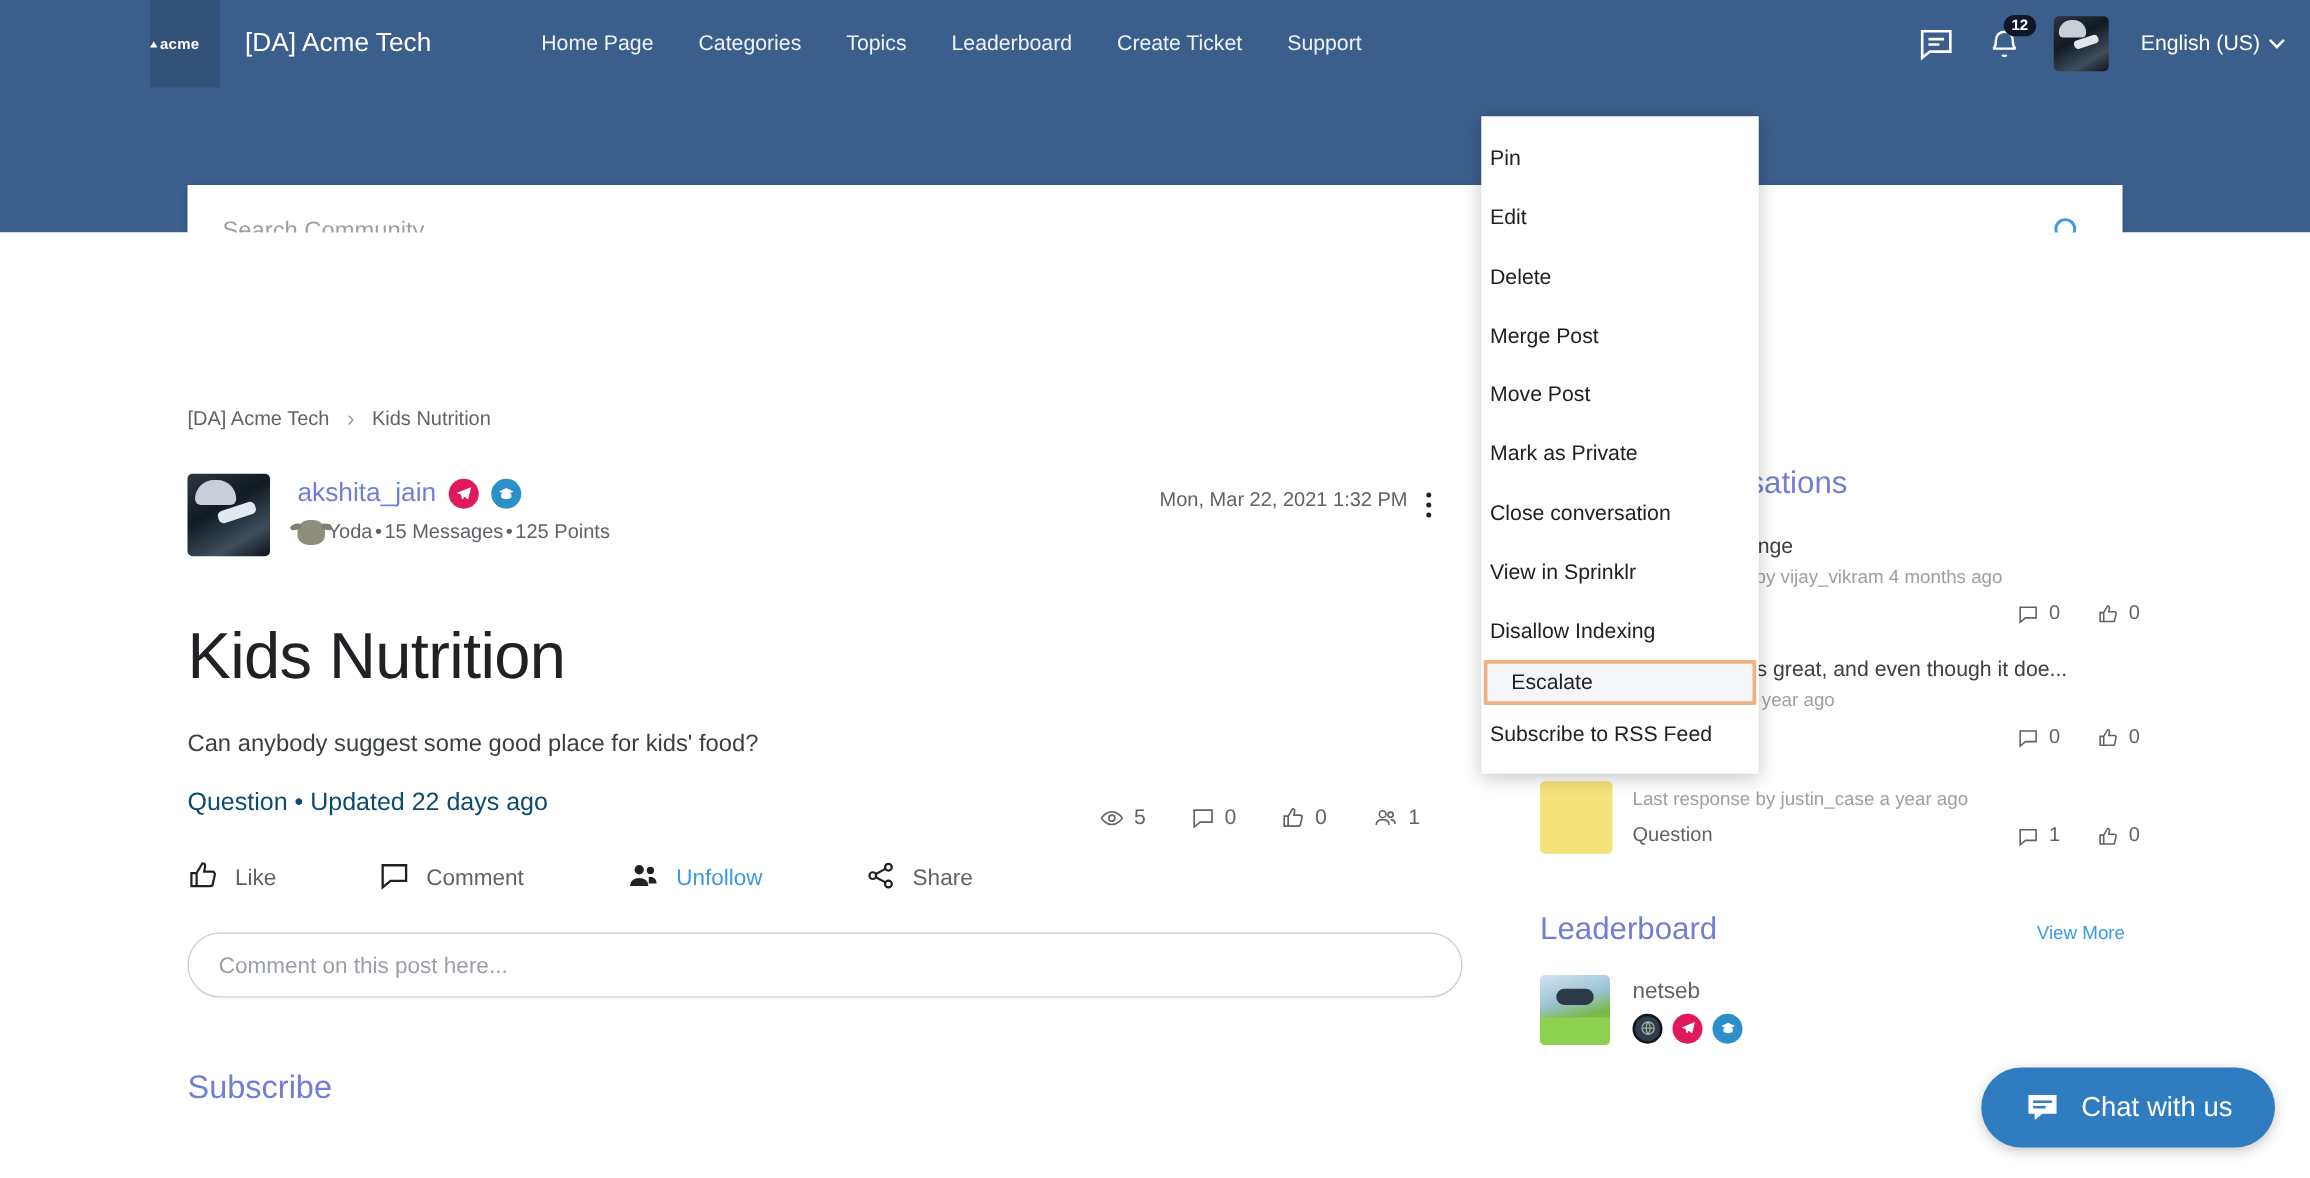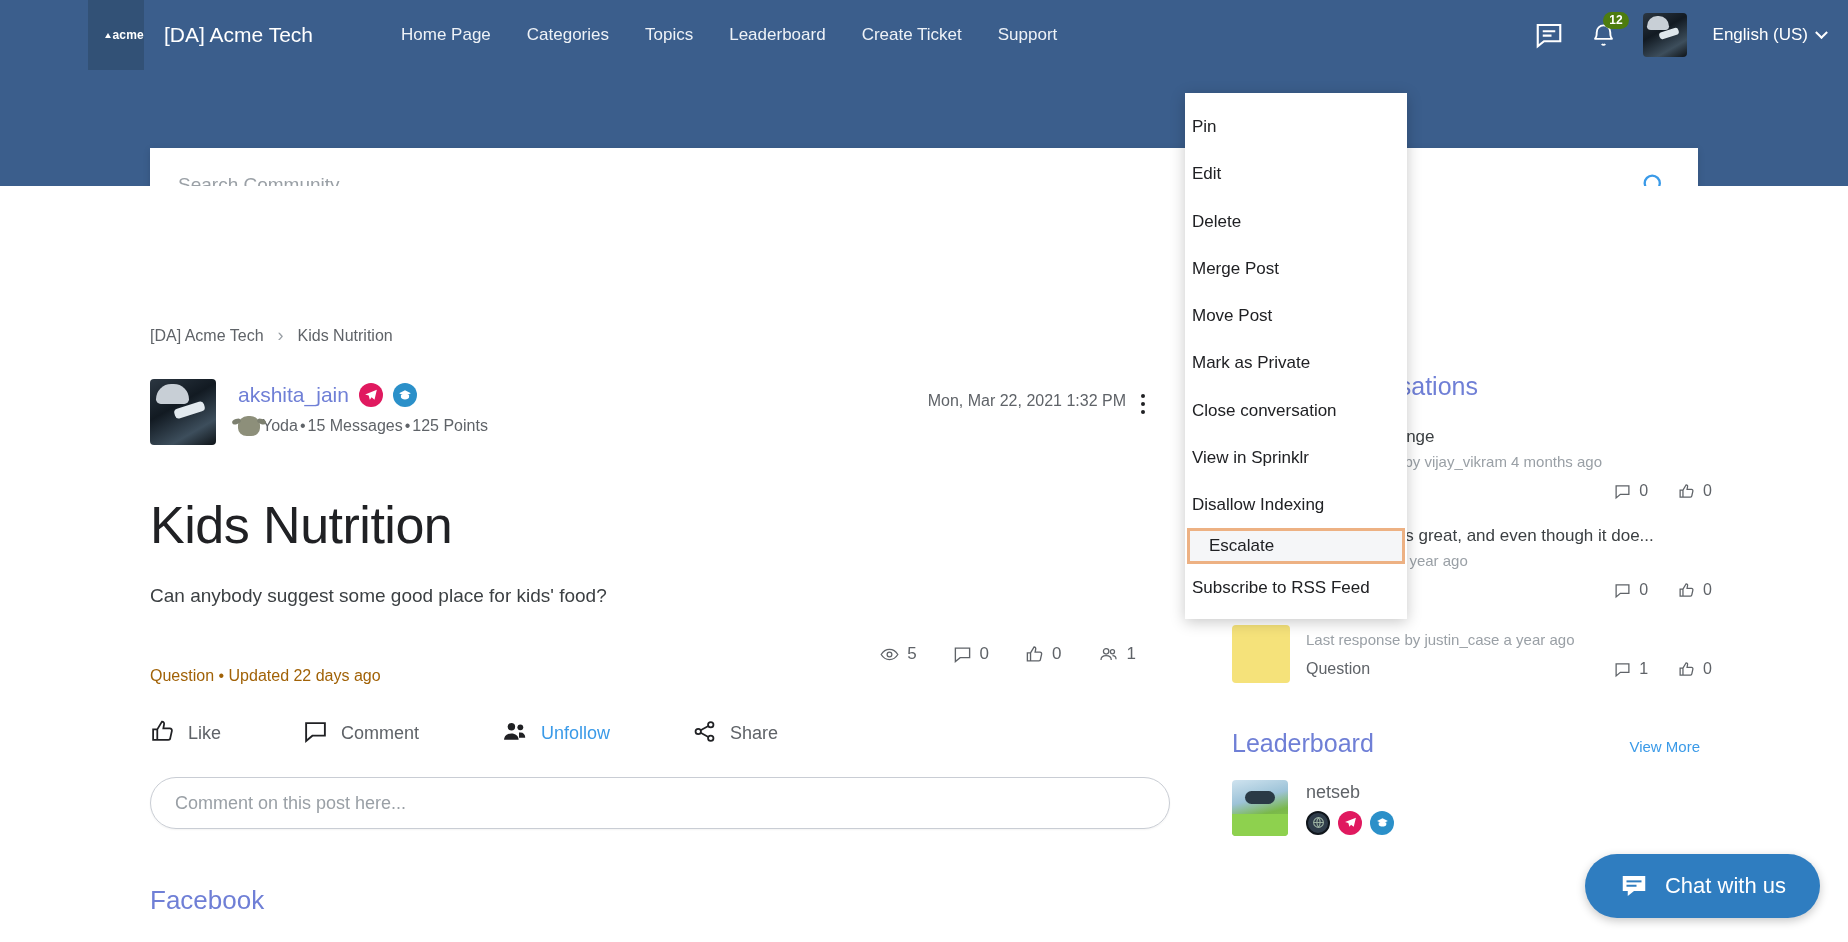--- a/index.html
+++ b/index.html
@@ -18,22 +18,22 @@
     background: #3B5E8C;
   }
   .nav {
     position: absolute; top: 0; left: 0;
     width: 1848px; height: 70px;
     display: flex; align-items: center;
   }
   .logo-box {
     width: 56px; height: 70px;
     background: #325176;
-    display: flex; align-items: center; justify-content: flex-end;
-    margin-left: 88px;
+    display: flex; align-items: center; justify-content: flex-start;
+    margin-left: 120px;
     flex: none;
   }
   .logo-mark {
     color: #ffffff; font-size: 12px; font-weight: bold;
     letter-spacing: .2px; white-space: nowrap;
   }
   .logo-tri {
     display: inline-block; width: 0; height: 0;
     border-left: 3px solid transparent; border-right: 3px solid transparent;
     border-bottom: 5px solid #fff; margin-right: 2px; vertical-align: 1px;
@@ -50,21 +50,21 @@
     color: #eef2f7; font-size: 17px; white-space: nowrap;
     cursor: pointer; text-decoration: none;
   }
   .nav-right {
     display: flex; align-items: center; gap: 26px;
     margin-left: auto; margin-right: 22px;
   }
   .icon-btn { cursor: pointer; display: flex; align-items: center; position: relative; }
   .badge {
     position: absolute; top: -9px; right: -12px;
-    background: #4d7c0f; color: #fff;
+    background: #0f172a; color: #fff;
     font-size: 12px; font-weight: bold;
     border-radius: 10px; padding: 1px 6px; min-width: 22px;
     text-align: center; line-height: 15px;
   }
   .avatar-nav {
     width: 44px; height: 44px; border-radius: 4px;
     background: linear-gradient(150deg,#2c3742 0%,#121a22 40%,#3d4e5c 75%,#0e1317 100%);
     position: relative; overflow: hidden; cursor: pointer; flex: none;
   }
   .avatar-nav::before {
@@ -153,21 +153,21 @@
   .kebab {
     position: absolute; right: 17px; top: 12px;
     width: 20px; height: 26px; cursor: pointer;
     display: flex; flex-direction: column; align-items: center; justify-content: space-between;
     padding: 3px 0;
   }
   .kebab span { width: 4px; height: 4px; border-radius: 50%; background: #202124; display:block; }
 
   .post-title { font-size: 52px; color: #202124; font-weight: normal; margin-top: 50px; letter-spacing: -.5px; }
   .post-body { font-size: 19px; color: #3c4043; margin-top: 30px; }
-  .post-type { font-size: 16px; color: #a16207; margin-top: 60px; }
+  .post-type { font-size: 20px; color: #0c4a6e; margin-top: 24px; }
 
   .post-stats {
     position: absolute; right: 34px; top: 265px;
     display: flex; align-items: center; gap: 36px;
     font-size: 17px; color: #5f6368;
   }
   .stat { display: flex; align-items: center; gap: 8px; }
 
   .actions {
     display: flex; align-items: center; gap: 0; margin-top: 34px;
@@ -422,21 +422,21 @@
             <path d="M8.3 10.8l7.4-4M8.3 13.2l7.4 4"></path>
           </svg>
           <span>Share</span>
         </div>
       </div>
 
       <div class="comment-box">
         <input type="text" placeholder="Comment on this post here..." style="">
       </div>
 
-      <div class="responses">Facebook</div>
+      <div class="responses">Subscribe</div>
     </div>
 
     <div class="sidebar">
 
       <div class="side-head">
         <div class="side-title">Recent Conversations</div>
       </div>
 
       <div class="conv">
         <div class="conv-thumb t-green"></div>

